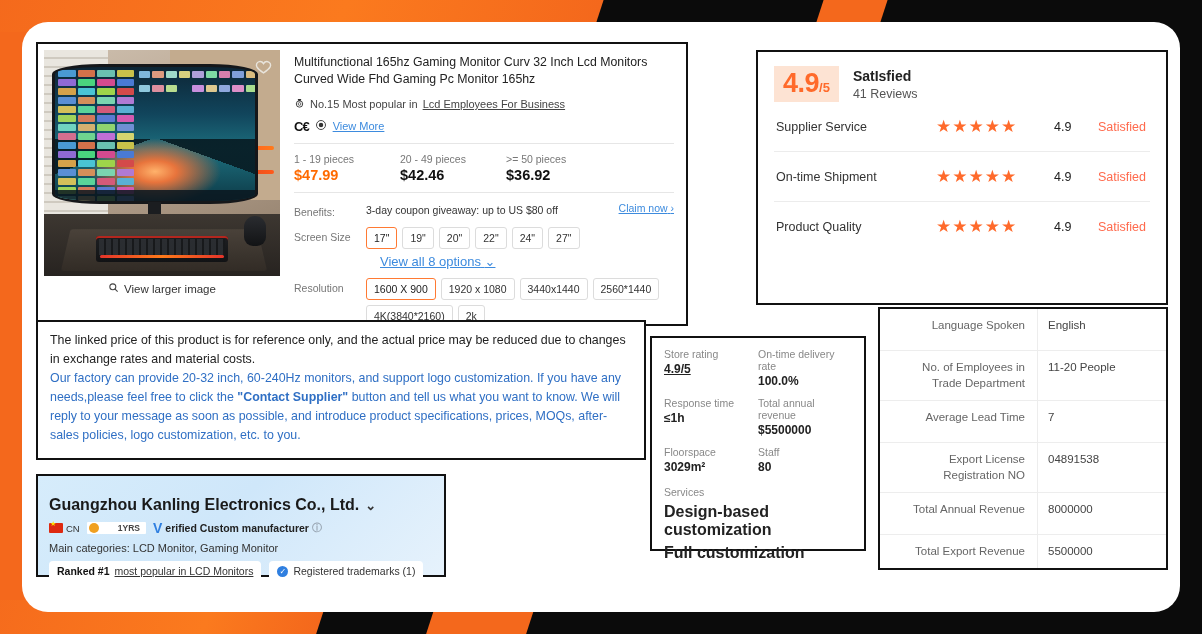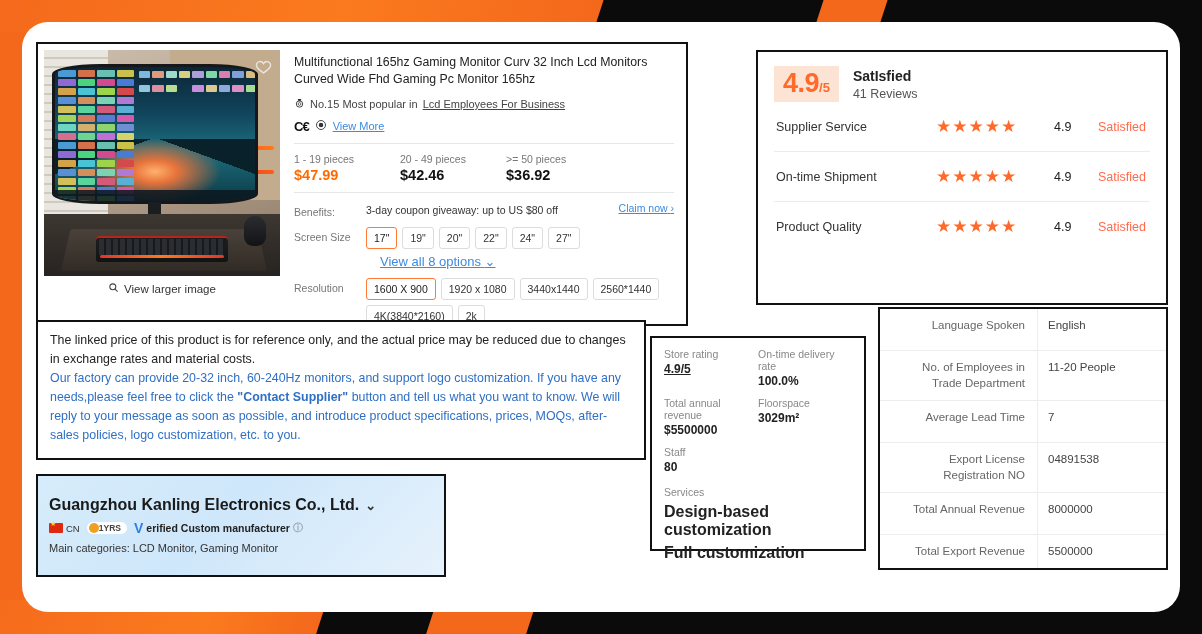--- a/index.html
+++ b/index.html
@@ -170,21 +170,21 @@
   #supplier-card {
     position:absolute; left:14px; top:452px; width:410px; height:103px;
     border:2px solid #111; padding:20px 11px;
     background: linear-gradient(135deg,#d6ecfb 0%, #cfe7fa 45%, #e6f2fc 100%);
   }
   .sup-name { font-size:16px; font-weight:bold; color:#1a1a1a; display:flex; align-items:center; gap:6px; }
   .sup-badges { display:flex; align-items:center; gap:7px; margin-top:6px; }
   .flag-badge { display:flex; align-items:center; gap:3px; font-size:9.5px; color:#333; }
   .flag-cn { width:14px; height:10px; background:#de2910; position:relative; border-radius:1px; }
   .flag-cn::after { content:"★"; position:absolute; left:1px; top:-3px; font-size:7px; color:#ffde00; }
-  .yrs-badge { display:flex; align-items:center; gap:0; background:#fff; border-radius:6px;
+  .yrs-badge { display:flex; align-items:center; gap:19px; background:#fff; border-radius:1px;
     padding:1px 6px 1px 2px; font-size:8.5px; font-weight:bold; color:#444; }
   .yrs-dot { width:10px; height:10px; border-radius:50%; background:#f0a020; }
   .verified { font-size:10.5px; font-weight:bold; color:#222; display:flex; align-items:center; gap:3px; }
   .v-mark { color:#2f7fe0; font-size:14px; font-weight:bold; }
   .info-i { color:#9aa7b4; font-size:10px; }
   .sup-cats { font-size:11px; color:#333; margin-top:6px; }
   .sup-pills { display:flex; gap:8px; margin-top:7px; }
   .pill { background:#fff; border-radius:4px; padding:4px 8px; font-size:10.5px; color:#333;
     display:flex; align-items:center; gap:5px; white-space:nowrap; }
   .pill b { font-weight:bold; color:#111; }
@@ -449,20 +449,24 @@
     <div class="st-grid">
       <div>
         <div class="st-lbl">Store rating</div>
         <div class="st-val link">4.9/5</div>
       </div>
       <div>
         <div class="st-lbl">On-time delivery rate</div>
         <div class="st-val">100.0%</div>
       </div>
       <div>
+        <div class="st-lbl">Response time</div>
+        <div class="st-val">≤1h</div>
+      </div>
+      <div>
         <div class="st-lbl">Total annual revenue</div>
         <div class="st-val">$5500000</div>
       </div>
       <div>
         <div class="st-lbl">Floorspace</div>
         <div class="st-val">3029m²</div>
       </div>
       <div>
         <div class="st-lbl">Staff</div>
         <div class="st-val">80</div>
@@ -515,15 +519,25 @@
         <span>1YRS</span>
       </span>
       <span class="verified">
         <span class="v-mark">V</span>
           <span>erified</span>
         <span>Custom manufacturer</span>
         <span class="info-i">ⓘ</span>
       </span>
     </div>
     <div class="sup-cats">Main categories: LCD Monitor, Gaming Monitor</div>
+    <div class="sup-pills">
+      <div class="pill">
+        <b>Ranked #1</b>
+        <u>most popular in LCD Monitors</u>
+      </div>
+      <div class="pill">
+        <span class="tm-dot">✓</span>
+        <span>Registered trademarks (1)</span>
+      </div>
+    </div>
   </div>
 
 </div>
 
 </body></html>

